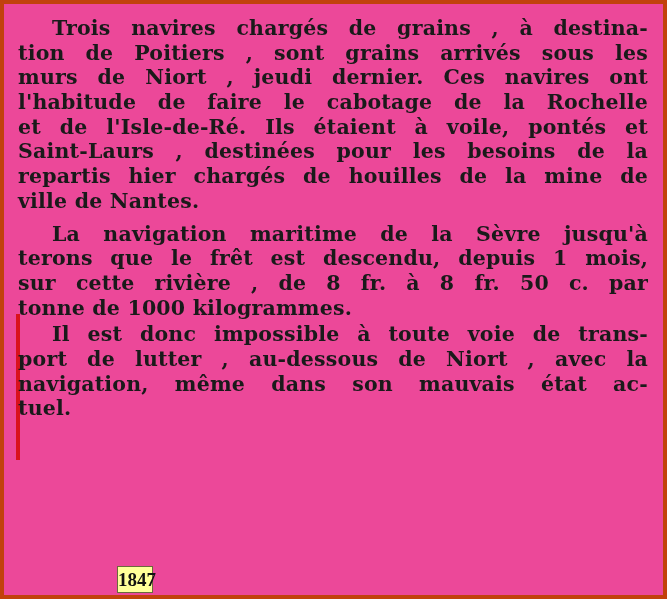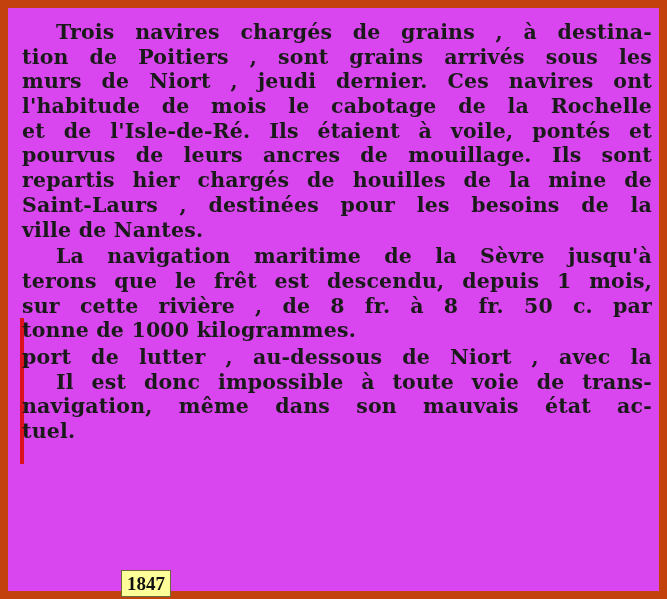--- a/index.html
+++ b/index.html
@@ -1,79 +1,78 @@
 <!DOCTYPE html>
 <html><head>
 <meta charset="utf-8">
 <style>
   html, body { margin: 0; padding: 0; background: #ffffff; }
   body { width: 667px; height: 599px; position: relative; overflow: hidden; }
   .frame {
     position: absolute; left: 0; top: 0;
     width: 667px; height: 599px;
     box-sizing: border-box;
-    border: 8px solid #c2410c;
-    background: #d946ef;
+    border: 4px solid #c2410c;
+    background: #ec4899;
   }
   .clipping {
     position: absolute; left: 14px; top: 12px; width: 630px;
     font-family: "DejaVu Serif", "Liberation Serif", serif;
     font-weight: bold;
     color: #1a1a1a;
     font-size: 20.5px;
     line-height: 24.7px;
     letter-spacing: 0.2px;
   }
   .line { display: block; white-space: nowrap; text-align: justify; text-align-last: justify; height: 24.7px; }
   .line.last { text-align-last: left; }
   .line.indent { padding-left: 34px; }
-  .para2 { margin-top: 2px; }
+  .para2 { margin-top: 8px; }
   .para3 { margin-top: 2px; }
   .marker {
     position: absolute; left: 12px; top: 310px;
     width: 4px; height: 146px;
     background: #d9121b;
   }
   .year-badge {
     position: absolute; left: 113px; top: 562px;
-    width: 50px; height: 27px;
+    width: 36px; height: 27px;
     background: #ffff99;
     border: 1px solid #6a6a3a;
     box-sizing: border-box;
     font-family: "Liberation Serif", "DejaVu Serif", serif;
     font-weight: bold; font-size: 19px; line-height: 25px;
     text-align: center; color: #111;
   }
 </style>
 </head>
 <body>
 
 <div class="frame">
   <div class="marker"></div>
 
   <div class="clipping">
     <div class="para1">
       <span class="line indent">Trois navires chargés de grains , à destina-</span>
       <span class="line">tion de Poitiers , sont grains arrivés sous les</span>
       <span class="line">murs de Niort , jeudi dernier. Ces navires ont</span>
-      <span class="line">l'habitude de mois le cabotage de la Rochelle</span>
+      <span class="line">l'habitude de faire le cabotage de la Rochelle</span>
       <span class="line">et de l'Isle-de-Ré. Ils étaient à voile, pontés et</span>
-      <span class="line">pourvus de leurs ancres de mouillage. Ils sont</span>
+      <span class="line">Saint-Laurs , destinées pour les besoins de la</span>
       <span class="line">repartis hier chargés de houilles de la mine de</span>
-      <span class="line">Saint-Laurs , destinées pour les besoins de la</span>
       <span class="line last">ville de Nantes.</span>
     </div>
     <div class="para2">
       <span class="line indent">La navigation maritime de la Sèvre jusqu'à</span>
       <span class="line">terons que le frêt est descendu, depuis 1 mois,</span>
       <span class="line">sur cette rivière , de 8 fr. à 8 fr. 50 c. par</span>
       <span class="line last">tonne de 1000 kilogrammes.</span>
     </div>
     <div class="para3">
+      <span class="line indent">Il est donc impossible à toute voie de trans-</span>
       <span class="line">port de lutter , au-dessous de Niort , avec la</span>
-      <span class="line indent">Il est donc impossible à toute voie de trans-</span>
       <span class="line">navigation, même dans son mauvais état ac-</span>
       <span class="line last">tuel.</span>
     </div>
   </div>
 
   <div class="year-badge">1847</div>
 </div>
 
 </body></html>

